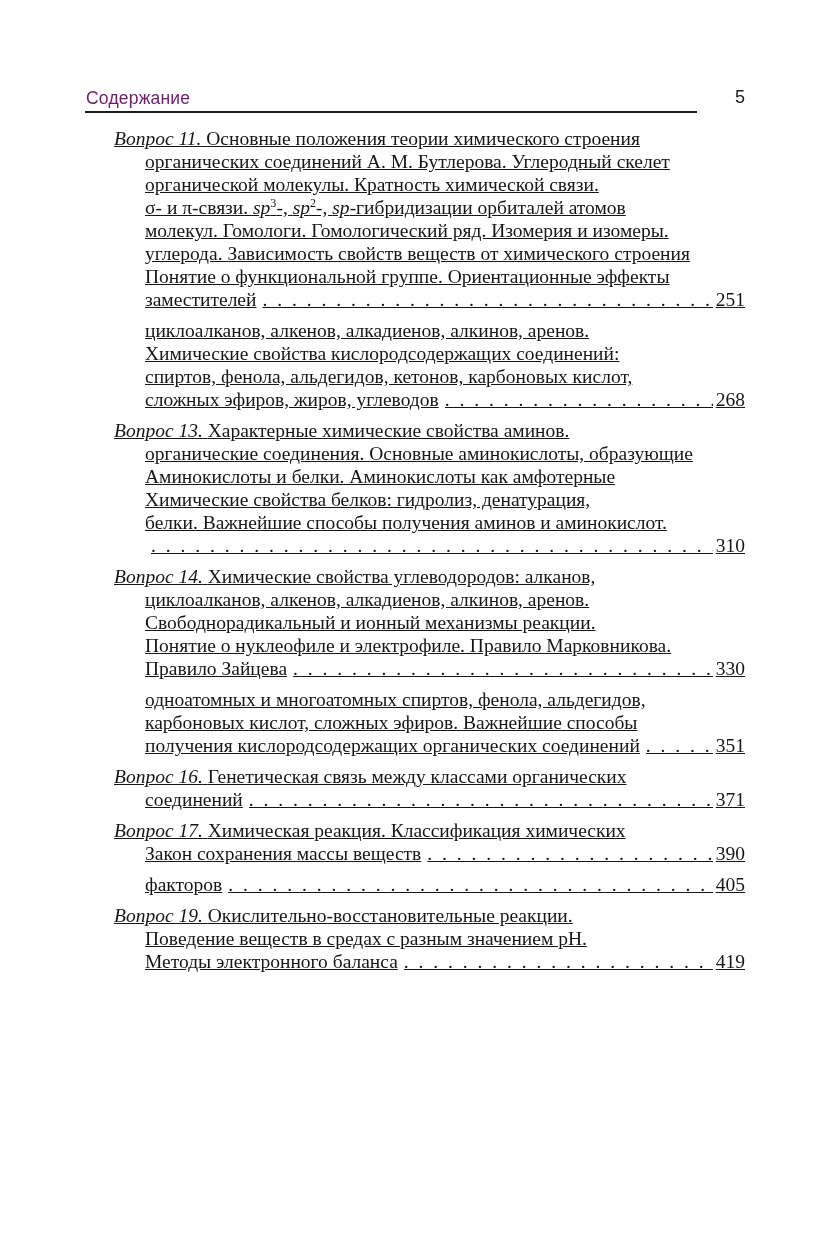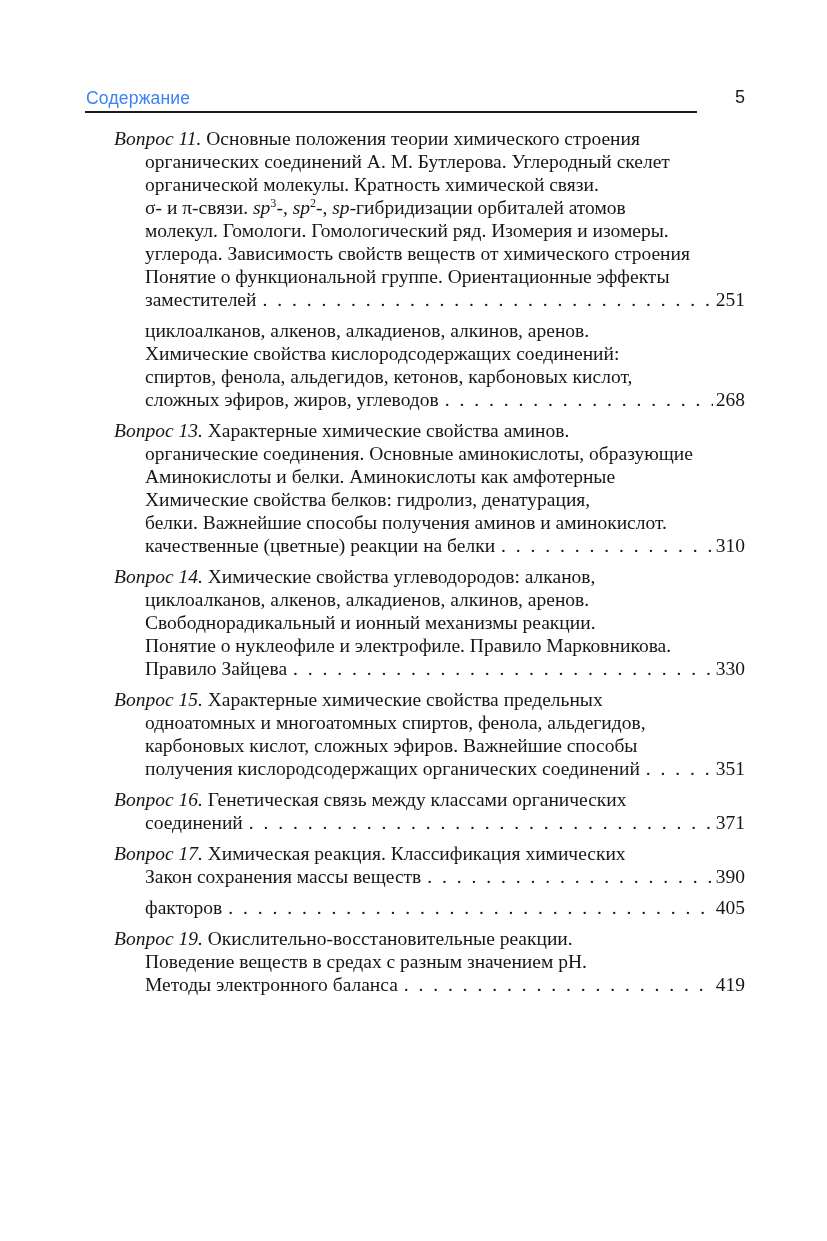--- a/index.html
+++ b/index.html
@@ -12,21 +12,21 @@
     font-family: "Liberation Serif", serif;
     overflow: hidden;
   }
   .hdr-title {
     position: absolute;
     top: 88px;
     left: 86px;
     font-family: "Liberation Sans", sans-serif;
     font-size: 17.5px;
     letter-spacing: 0.2px;
-    color: #3b82f6;
+    color: #701a75;
   }
   .hdr-page {
     position: absolute;
     top: 87px;
     right: 82px;
     font-family: "Liberation Sans", sans-serif;
     font-size: 18px;
     color: #1c1c1c;
   }
   .hdr-rule {
@@ -39,21 +39,21 @@
   }
   .toc {
     position: absolute;
     top: 127px;
     left: 145px;
     width: 600px;
     font-size: 19.5px;
     line-height: 23px;
   }
   .entry { margin-bottom: 8px; }
-  .line { white-space: nowrap; }
+  .line { white-space: nowrap; text-decoration: underline; }
   .line.first { text-indent: -31px; }
   .lbl { font-style: italic; }
   .it { font-style: italic; }
   .sup {
     font-size: 0.62em;
     font-style: normal;
     line-height: 0;
     vertical-align: super;
   }
   .line.last {
@@ -110,40 +110,38 @@
         </div>
     </div>
 
     <div class="entry">
       <div class="line first"><span class="lbl">Вопрос 13.</span> <span class="txt">Характерные химические свойства аминов.</span></div>
       <div class="line">органические соединения. Основные аминокислоты, образующие</div>
       <div class="line">Аминокислоты и белки. Аминокислоты как амфотерные</div>
       <div class="line">Химические свойства белков: гидролиз, денатурация,</div>
       <div class="line">белки. Важнейшие способы получения аминов и аминокислот.</div>
       <div class="line last">
-          <span class="txt">качественные (цветные) реакции на белки</span>
           <span class="dots">. . . . . . . . . . . . . . . . . . . . . . . . . . . . . . . . . . . . . . . . . . . . . . . . . . . . . . . . . . . . . . . . . . . . . . . . . . . . . . . . . . . . . . . . . . </span>
           <span class="pg">310</span>
         </div>
     </div>
 
     <div class="entry">
       <div class="line first"><span class="lbl">Вопрос 14.</span> <span class="txt">Химические свойства углеводородов: алканов,</span></div>
       <div class="line">циклоалканов, алкенов, алкадиенов, алкинов, аренов.</div>
       <div class="line">Свободнорадикальный и ионный механизмы реакции.</div>
       <div class="line">Понятие о нуклеофиле и электрофиле. Правило Марковникова.</div>
       <div class="line last">
           <span class="txt">Правило Зайцева</span>
           <span class="dots">. . . . . . . . . . . . . . . . . . . . . . . . . . . . . . . . . . . . . . . . . . . . . . . . . . . . . . . . . . . . . . . . . . . . . . . . . . . . . . . . . . . . . . . . . . </span>
           <span class="pg">330</span>
         </div>
     </div>
 
     <div class="entry">
-      <div class="line first"><span class="lbl">Вопрос 15.</span> <span class="txt">Характерные химические свойства предельных</span></div>
       <div class="line">одноатомных и многоатомных спиртов, фенола, альдегидов,</div>
       <div class="line">карбоновых кислот, сложных эфиров. Важнейшие способы</div>
       <div class="line last">
           <span class="txt">получения кислородсодержащих органических соединений</span>
           <span class="dots">. . . . . . . . . . . . . . . . . . . . . . . . . . . . . . . . . . . . . . . . . . . . . . . . . . . . . . . . . . . . . . . . . . . . . . . . . . . . . . . . . . . . . . . . . . </span>
           <span class="pg">351</span>
         </div>
     </div>
 
     <div class="entry">

